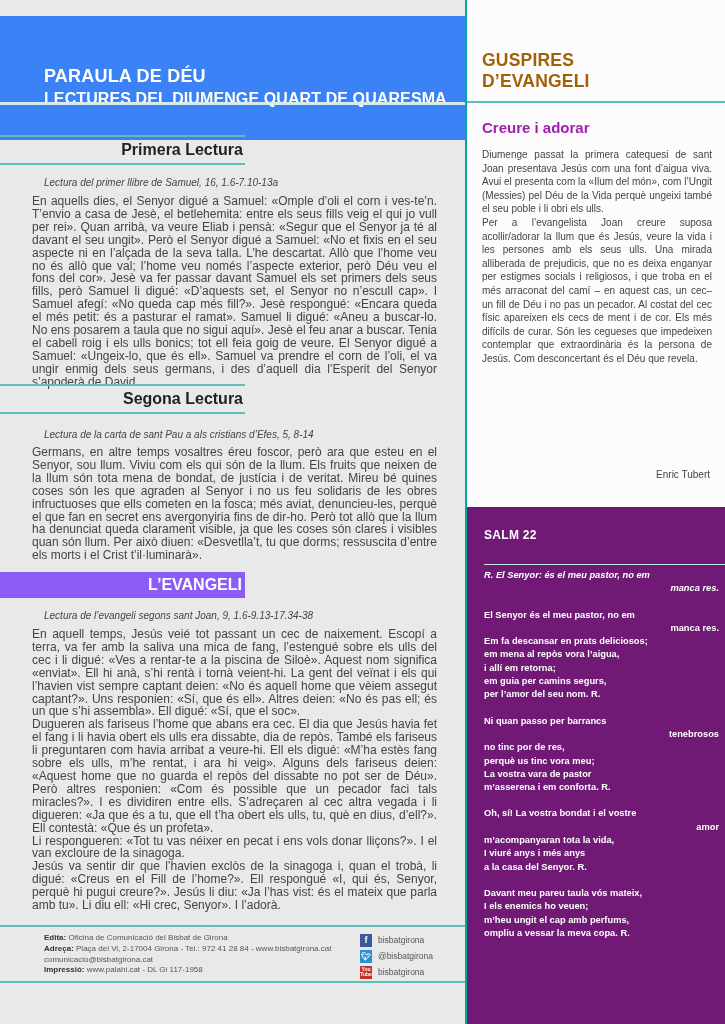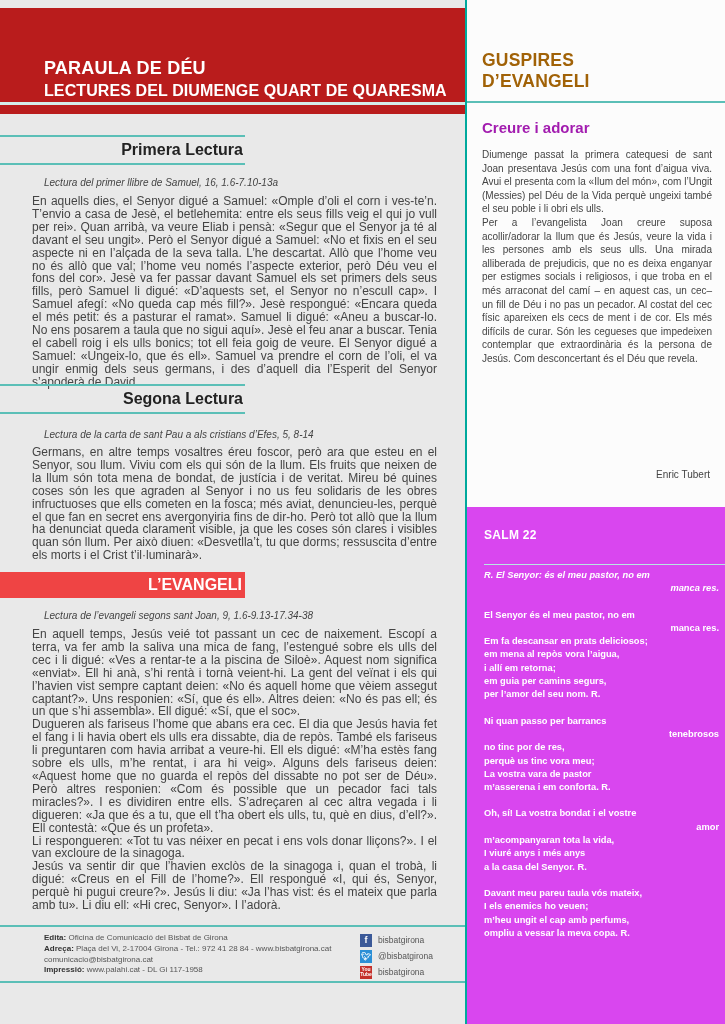--- a/index.html
+++ b/index.html
@@ -1,25 +1,25 @@
 <!DOCTYPE html>
 <html><head>
 <meta charset="utf-8">
 <style>
   html, body { margin:0; padding:0; }
   body { width:725px; height:1024px; position:relative; overflow:hidden; background:#e9e9e9; font-family:"Liberation Sans", sans-serif; color:#3a3a3a; }
   .left { position:absolute; left:0; top:0; width:465px; height:1024px; background:#e9e9e9; }
-  .header { position:absolute; left:0; top:8px; width:465px; height:106px; background:#b91c1c; }
+  .header { position:absolute; left:0; top:16px; width:465px; height:124px; background:#3b82f6; }
   .header .t1 { position:absolute; left:44px; top:50px; color:#fff; font-weight:bold; font-size:18px; letter-spacing:0.2px; }
   .header .t2 { position:absolute; left:44px; top:74px; color:#fff; font-weight:bold; font-size:16px; letter-spacing:0.1px; }
   .header-sep { position:absolute; left:0; top:102px; width:465px; height:3px; background:#d5ecea; }
 
   .sec-title { position:absolute; left:0; width:245px; height:30px; border-top:2px solid #5bbfb7; border-bottom:2px solid #5bbfb7; text-align:right; box-sizing:border-box; }
   .sec-title span { display:inline-block; font-weight:bold; font-size:16px; color:#222; line-height:26px; padding-right:2px; }
-  .sec-title.filled { background:#ef4444; border:none; height:26px; }
+  .sec-title.filled { background:#8b5cf6; border:none; height:26px; }
   .sec-title.filled span { color:#fff; font-size:16px; line-height:26px; padding-right:3px; }
 
   .ref { position:absolute; left:44px; font-style:italic; font-size:10px; color:#444; }
   .body { position:absolute; left:32px; width:405px; font-size:12px; line-height:12.9px; color:#444; text-align:justify; }
   .body p { margin:0; }
 
   .footer { position:absolute; left:0; top:925px; width:465px; height:58px; border-top:2px solid #5bbfb7; border-bottom:2px solid #5bbfb7; box-sizing:border-box; }
   .footer .info { position:absolute; left:44px; top:6px; font-size:8px; line-height:10.8px; color:#555; }
   .footer .info b { color:#333; }
   .social { position:absolute; left:360px; top:5px; font-size:8.5px; color:#555; }
@@ -30,21 +30,21 @@
   .ic.yt { background:#c4302b; font-size:5px; line-height:5px; flex-direction:column; }
 
   .right { position:absolute; left:465px; top:0; width:260px; height:1024px; background:#fcfcfc; border-left:2px solid #00a99d; box-sizing:border-box; }
   .right .h1 { position:absolute; left:15px; top:50px; font-weight:bold; font-size:17.5px; line-height:21px; color:#a16207; letter-spacing:0.2px; }
   .right .hr { position:absolute; left:0; top:101px; width:258px; height:2px; background:#5bbfb7; }
   .right .h2 { position:absolute; left:15px; top:119px; font-weight:bold; font-size:15px; color:#a21caf; }
   .right .txt { position:absolute; left:15px; top:148px; width:230px; font-size:10px; line-height:13.6px; color:#444; text-align:justify; }
   .right .txt p { margin:0; }
   .right .sig { position:absolute; right:15px; top:469px; font-size:10px; color:#444; }
 
-  .salm { position:absolute; left:0; top:507px; width:258px; height:517px; background:#d946ef; }
+  .salm { position:absolute; left:0; top:507px; width:258px; height:517px; background:#701a75; }
   .salm .title { position:absolute; left:17px; top:21px; color:#fff; font-weight:bold; font-size:12px; letter-spacing:0.3px; }
   .salm .line { position:absolute; left:17px; top:57px; width:241px; height:1px; background:#b8e6e2; }
   .salm .verse { position:absolute; left:17px; top:62px; width:235px; color:#fff; font-weight:bold; font-size:9.3px; line-height:13.3px; }
   .salm .resp { font-style:italic; }
   .salm .stanza { margin:0 0 13px 0; }
   .salm .ind { padding-left:18px; display:block;text-align:right; }
 </style>
 </head>
 <body>
 

